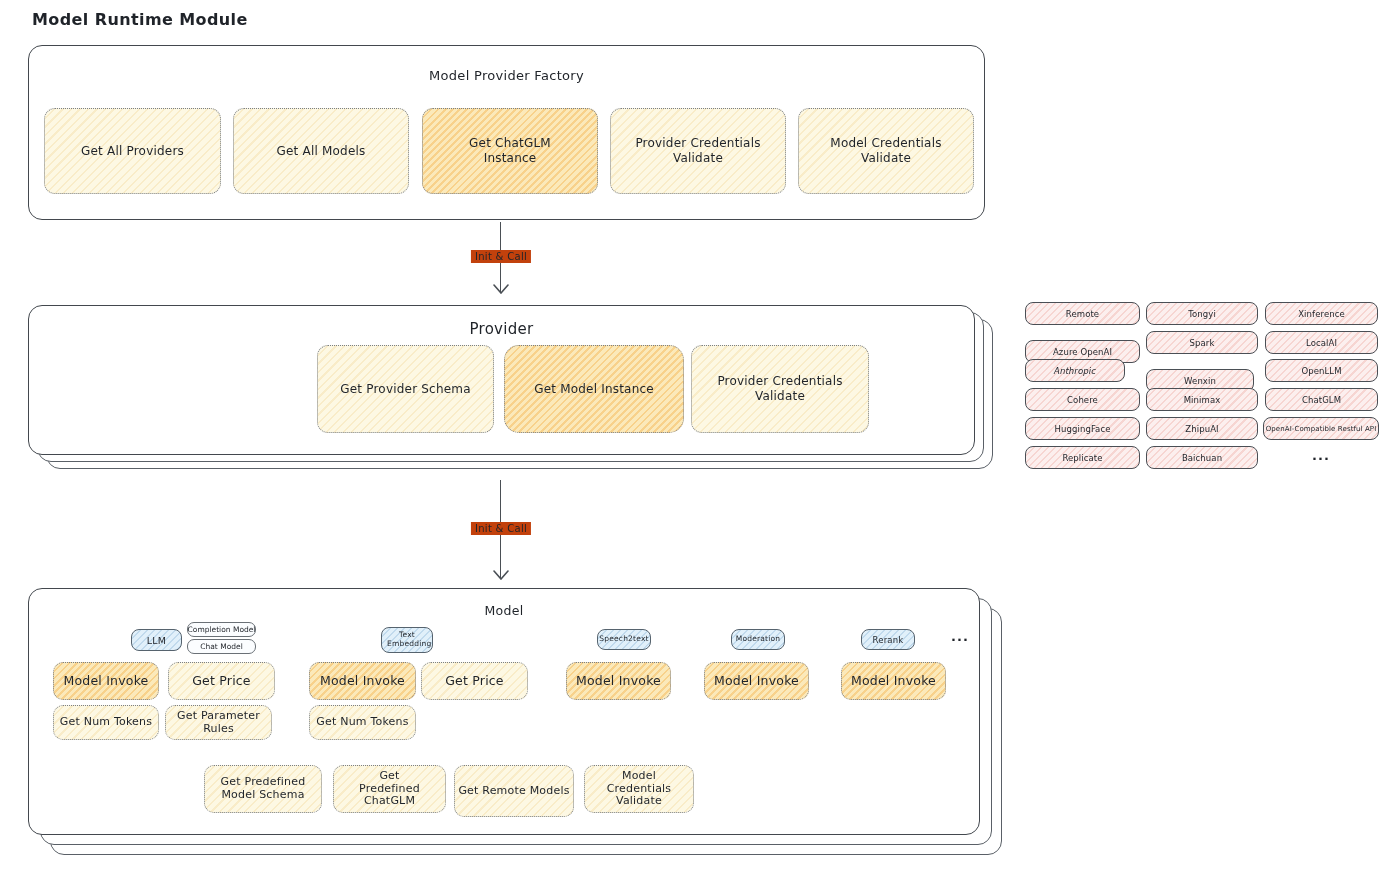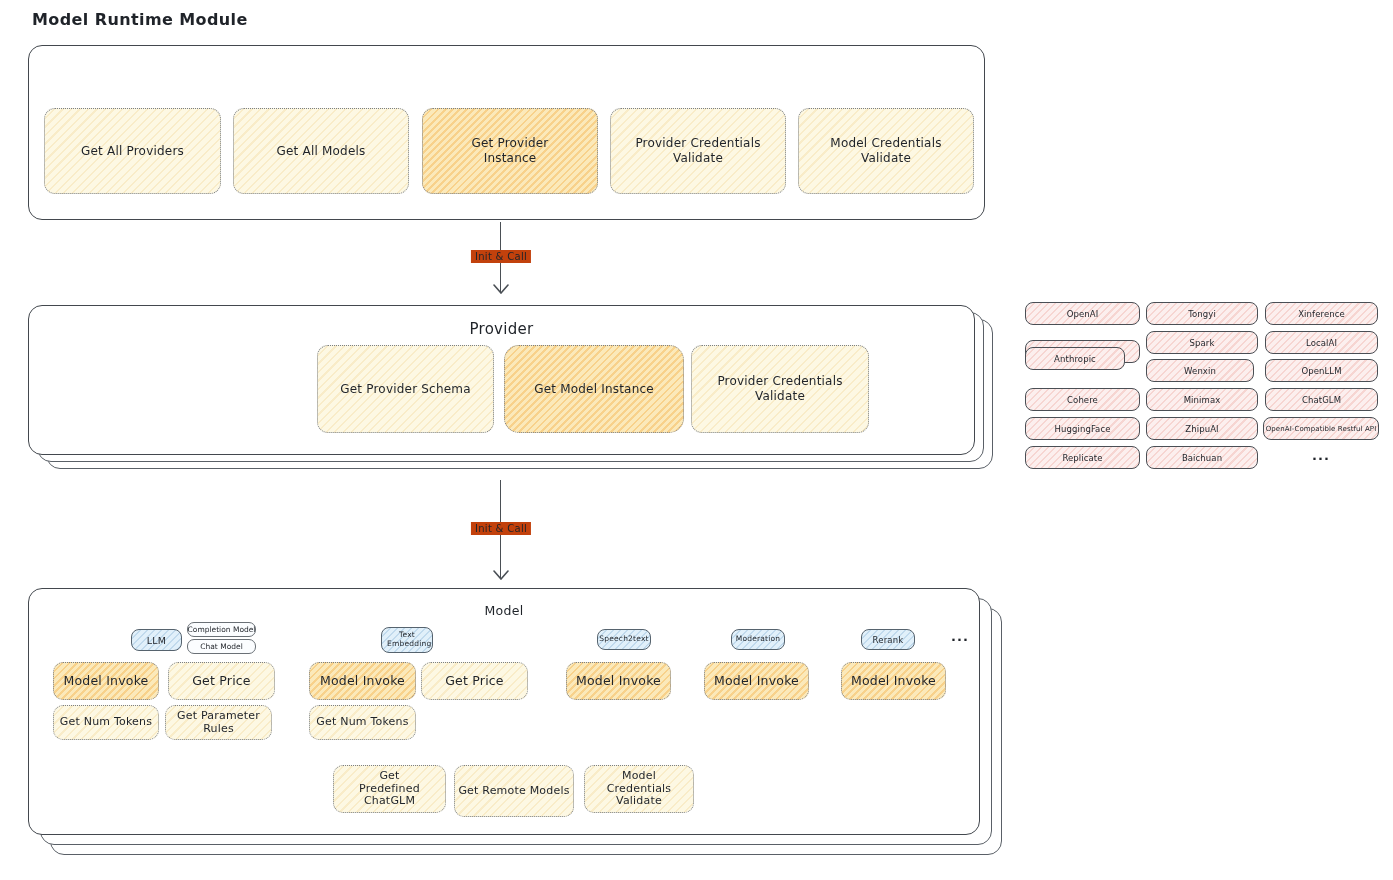--- a/index.html
+++ b/index.html
@@ -47,28 +47,29 @@
   .ellipsis{font-size:13px;font-weight:700;letter-spacing:1px;}
 </style>
 </head>
 <body>
 
 <div class="canvas">
 
   <div class="abs diagram-title">Model Runtime Module</div>
 
   <section class="abs panel" style="left:28px;top:45px;width:957px;height:175px;">
+    <div class="panel-title" style="top:22px;">Model Provider Factory</div>
     <div class="abs node hatch-cream" style="left:204px;top:62px;width:176px;height:86px;">
         <span>Get All Models</span>
       </div>
     <div class="abs node hatch-cream" style="left:15px;top:62px;width:177px;height:86px;">
         <span>Get All Providers</span>
       </div>
     <div class="abs node hatch-orange" style="left:393px;top:62px;width:176px;height:86px;">
-        <span>Get Provider Instance</span>
+        <span>Get ChatGLM Instance</span>
       </div>
     <div class="abs node hatch-cream" style="left:581px;top:62px;width:176px;height:86px;">
         <span>Provider Credentials Validate</span>
       </div>
     <div class="abs node hatch-cream" style="left:769px;top:62px;width:176px;height:86px;">
         <span>Model Credentials Validate</span>
       </div>
   </section>
 
   <div class="abs arrow" style="left:500px;top:222px;height:70px;width:0;">
@@ -87,45 +88,45 @@
       </div>
     <div class="abs node hatch-orange" style="left:475px;top:39px;width:180px;height:88px;border-radius:15px;">
         <span>Get Model Instance</span>
       </div>
     <div class="abs node hatch-cream" style="left:662px;top:39px;width:178px;height:88px;">
         <span>Provider Credentials Validate</span>
       </div>
   </section>
 
   <div class="abs chip hatch-pink" style="left:1025px;top:302px;width:115px;height:23px;">
-      <span>OpenAI</span>
+      <span>Remote</span>
     </div>
   <div class="abs chip hatch-pink" style="left:1025px;top:340px;width:115px;height:23px;">
       <span>Azure OpenAI</span>
     </div>
-  <div class="abs chip hatch-pink" style="left:1025px;top:347px;width:100px;height:23px;">
+  <div class="abs chip hatch-pink" style="left:1025px;top:359px;width:100px;height:23px;font-style:italic;">
       <span>Anthropic</span>
     </div>
   <div class="abs chip hatch-pink" style="left:1025px;top:388px;width:115px;height:23px;">
       <span>Cohere</span>
     </div>
   <div class="abs chip hatch-pink" style="left:1025px;top:417px;width:115px;height:23px;">
       <span>HuggingFace</span>
     </div>
   <div class="abs chip hatch-pink" style="left:1025px;top:446px;width:115px;height:23px;">
       <span>Replicate</span>
     </div>
 
   <div class="abs chip hatch-pink" style="left:1146px;top:302px;width:112px;height:23px;">
       <span>Tongyi</span>
     </div>
   <div class="abs chip hatch-pink" style="left:1146px;top:331px;width:112px;height:23px;">
       <span>Spark</span>
     </div>
-  <div class="abs chip hatch-pink" style="left:1146px;top:359px;width:108px;height:23px;">
+  <div class="abs chip hatch-pink" style="left:1146px;top:369px;width:108px;height:23px;">
       <span>Wenxin</span>
     </div>
   <div class="abs chip hatch-pink" style="left:1146px;top:388px;width:112px;height:23px;">
       <span>Minimax</span>
     </div>
   <div class="abs chip hatch-pink" style="left:1146px;top:417px;width:112px;height:23px;">
       <span>ZhipuAI</span>
     </div>
   <div class="abs chip hatch-pink" style="left:1146px;top:446px;width:112px;height:23px;">
       <span>Baichuan</span>
@@ -208,20 +209,23 @@
     <div class="abs small-node hatch-cream sz11" style="left:24px;top:116px;width:106px;height:35px;">
         <span>Get Num Tokens</span>
       </div>
     <div class="abs small-node hatch-cream sz11" style="left:136px;top:116px;width:107px;height:35px;">
         <span style="max-width:86px;">Get Parameter Rules</span>
       </div>
     <div class="abs small-node hatch-cream sz11" style="left:280px;top:116px;width:107px;height:35px;">
         <span>Get Num Tokens</span>
       </div>
 
+    <div class="abs small-node hatch-cream sz11" style="left:175px;top:176px;width:118px;height:48px;">
+        <span style="max-width:108px;">Get Predefined Model Schema</span>
+      </div>
     <div class="abs small-node hatch-cream sz11" style="left:304px;top:176px;width:113px;height:48px;">
         <span style="max-width:84px;">Get Predefined ChatGLM</span>
       </div>
     <div class="abs small-node hatch-cream sz11" style="left:425px;top:176px;width:120px;height:52px;">
         <span>Get Remote Models</span>
       </div>
     <div class="abs small-node hatch-cream sz11" style="left:555px;top:176px;width:110px;height:48px;">
         <span style="max-width:96px;">Model Credentials Validate</span>
       </div>
   </section>

